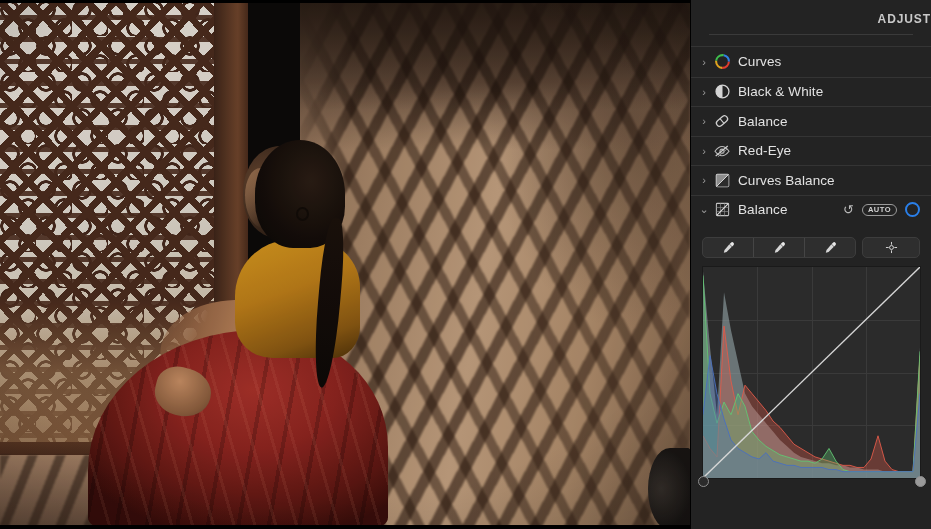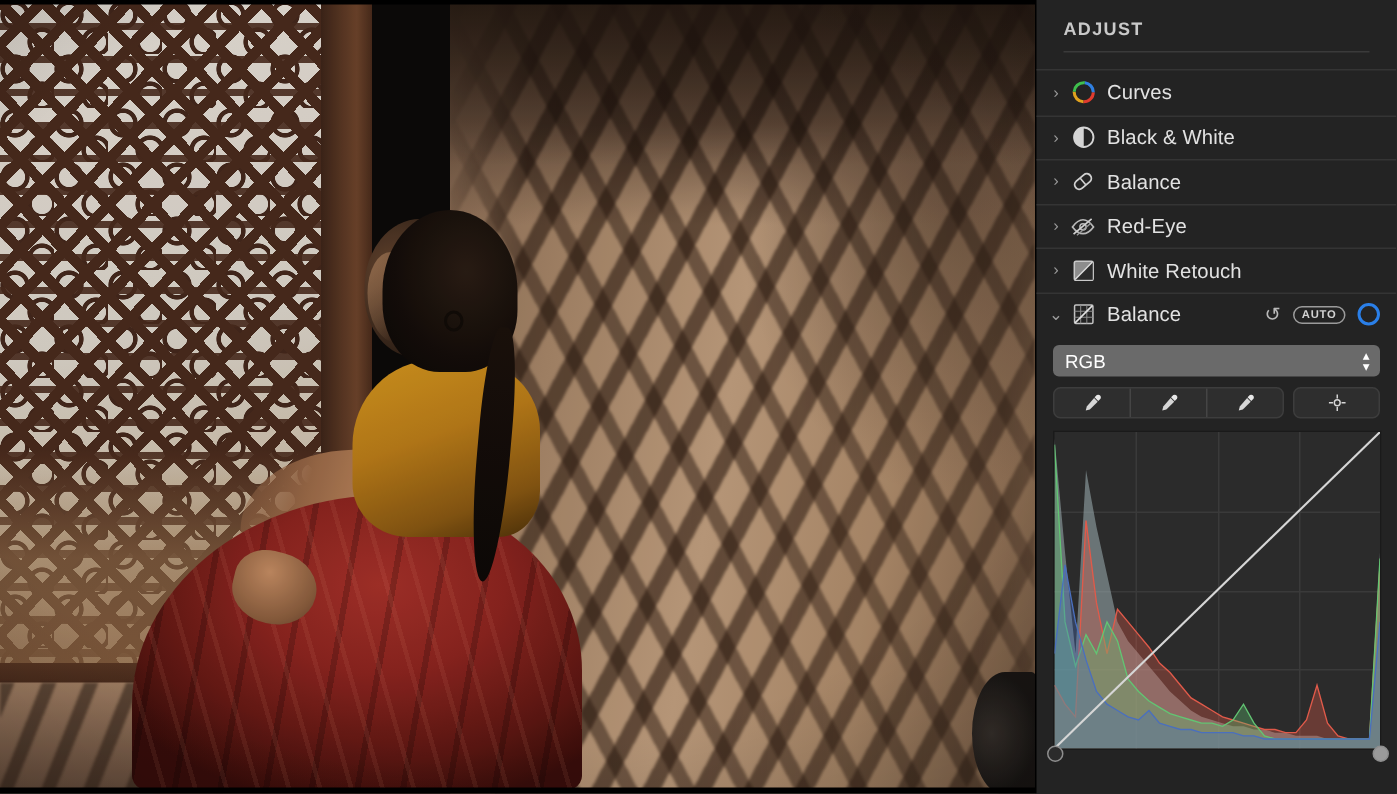--- a/index.html
+++ b/index.html
@@ -1,19 +1,19 @@
 <!DOCTYPE html>
 <html><head>
 <meta charset="utf-8">
 <style>
   * { margin:0; padding:0; box-sizing:border-box; }
   html,body { width:931px; height:529px; overflow:hidden; background:#1c1c1c; }
   body { font-family:"Liberation Sans", sans-serif; -webkit-font-smoothing:antialiased; }
 
-  #app { position:relative; width:931px; height:529px; display:flex; background:#000; }
+  #app { position:relative; width:931px; height:529px; display:flex; background:#000;text-align:right; }
 
   
   #viewer { position:relative; width:690px; height:529px; overflow:hidden; background:#0b0908; }
   #photo { position:absolute; inset:0; }
 
   
   .wall {
     position:absolute; left:300px; top:0; width:390px; height:529px;
     background:
       radial-gradient(ellipse 200px 300px at 330px 120px, rgba(60,42,32,.55), rgba(60,42,32,0) 70%),
@@ -323,21 +323,21 @@
 
       <div class="row">
         <span class="discl">›</span>
         <span class="row-icon">
           <svg width="17" height="17" viewBox="0 0 20 20">
             <rect x="2.6" y="2.6" width="14.8" height="14.8" rx="1.4" fill="#8d8d8d" stroke="#c9c9c9" stroke-width="1.2"></rect>
             <path d="M3.2 17 L17 3.2 L17 17 Z" fill="#2b2b2b"></path>
             <line x1="3.2" y1="16.8" x2="16.8" y2="3.2" stroke="#dcdcdc" stroke-width="1.1"></line>
           </svg>
         </span>
-        <span class="row-label">White Retouch</span>
+        <span class="row-label">Curves Balance</span>
       </div>
 
       <div class="row">
         <span class="discl">⌄</span>
         <span class="row-icon">
           <svg width="17" height="17" viewBox="0 0 20 20">
             <rect x="2.8" y="2.8" width="14.4" height="14.4" rx="1" fill="none" stroke="#c2c2c2" stroke-width="1.2"></rect>
             <line x1="7.6" y1="2.8" x2="7.6" y2="17.2" stroke="#8d8d8d" stroke-width=".8"></line>
             <line x1="12.4" y1="2.8" x2="12.4" y2="17.2" stroke="#8d8d8d" stroke-width=".8"></line>
             <line x1="2.8" y1="7.6" x2="17.2" y2="7.6" stroke="#8d8d8d" stroke-width=".8"></line>
@@ -351,27 +351,20 @@
           <span class="reset-ic">↺</span>
           <span class="auto-badge">AUTO</span>
           <span class="blue-ring"></span>
         </span>
       </div>
 
     </div>
 
     <div class="curves-body">
 
-      <div class="select">
-        <span>RGB</span>
-        <span class="steppers">
-          <span>▴</span>
-          <span>▾</span>
-        </span>
-      </div>
 
       <div class="btnbar">
         <div class="seg">
           <div class="seg-btn">
             <svg width="15" height="15" viewBox="0 0 20 20">
               <path d="M13.6 3.2 a2.4 2.4 0 0 1 3.3 3.3 l-2 2 -3.3-3.3 z" fill="#e8e8e8"></path>
               <path d="M11.2 5.8 l3.2 3.2 -7 7 -3.6 .9 .9-3.6 z" fill="#d6d6d6"></path>
             </svg>
           </div>
           <div class="seg-btn">

